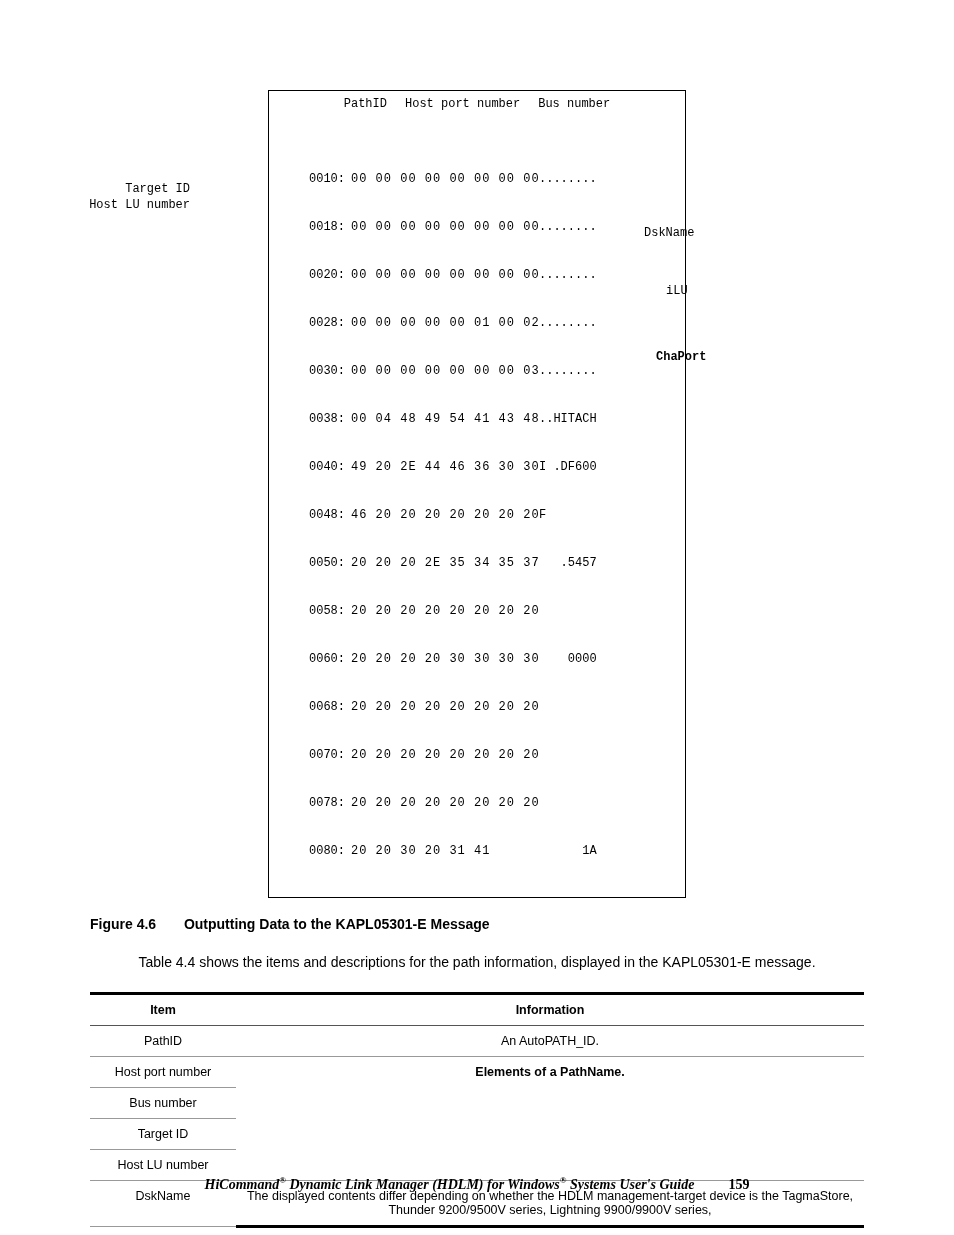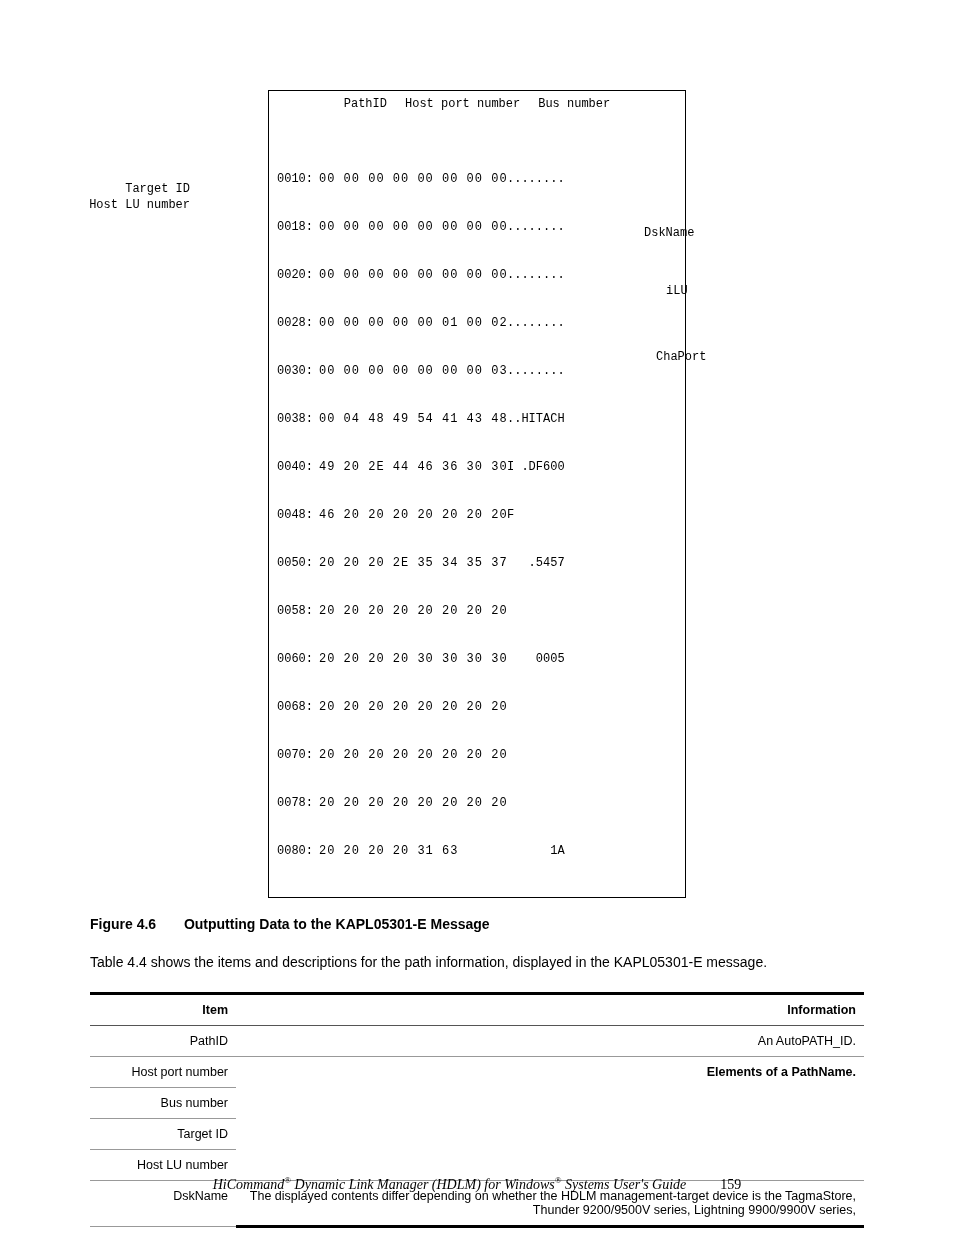--- a/index.html
+++ b/index.html
@@ -21,94 +21,94 @@
     width: 400px;
     padding: 6px 8px 6px 8px;
     font-family: "Courier New", monospace;
     font-size: 12px;
     position: relative;
   }
   .diagram-wrapper { position: relative; width: 562px; margin: 0 auto 16px auto; }
   .mono { font-family: "Courier New", monospace; font-size: 12px; white-space: pre; }
   .toprow { display: flex; justify-content: center; gap: 18px; margin-bottom: 28px; }
   .toprow span { display: inline-block; }
-  .hexblock { line-height: 16px; }
+  .hexblock { line-height: 16px; margin-left: 32px; }
   .hexrow { display: flex; }
   .addr { width: 42px; }
   .bytes { width: 180px; letter-spacing: 1px; }
   .ascii { width: 70px; text-align: left; padding-left: 8px;}
   .leftlabel { position: absolute; font-family: "Courier New", monospace; font-size: 12px; text-align: right; }
   .rightlabel { position: absolute; font-family: "Courier New", monospace; font-size: 12px; }
   .caption { font-family: Liberation Sans, sans-serif; font-size: 14px; font-weight: bold; margin: 18px 0 20px 0; }
   .caption .num { display: inline-block; width: 90px; }
-  .body-text { font-family: Verdana, Arial, sans-serif; font-size: 14px; line-height: 1.45; margin-bottom: 20px; }
+  .body-text { font-family: Verdana, Arial, sans-serif; font-size: 14px; line-height: 1.45; margin-bottom: 20px; text-align: center; }
   table.info {
     border-collapse: collapse;
     width: 100%;
     font-family: Arial, sans-serif;
     font-size: 12.5px;
     margin-bottom: 24px;
   }
   table.info th, table.info td {
     border-bottom: 1px solid #999;
-    text-align: right;
+    text-align: center;
     padding: 8px 8px;
     vertical-align: top;
   }
   table.info thead th { font-weight: bold; border-top: 3px solid #000; border-bottom: 1px solid #555; }
   table.info td.col1 { width: 130px; }
   .footer {
     position: absolute;
     bottom: 42px;
     left: 0; right: 0;
     text-align: center;
     font-family: "Times New Roman", serif;
     font-style: italic;
-    font-weight: normal;
+    font-weight: bold;
     font-size: 14px;
   }
   .footer .sup { font-size: 9px; vertical-align: super; font-style: normal;}
   .footer .pg { font-style: normal; margin-left: 34px; }
 </style>
 </head>
 <body>
 
 <div class="page">
 
   <div class="diagram-wrapper">
 
     <div class="leftlabel" style="top:92px; left:-110px; width:104px;">Target ID</div>
     <div class="leftlabel" style="top:108px; left:-110px; width:104px;">Host LU number</div>
 
     <div class="rightlabel" style="top:136px; left:448px;">DskName</div>
     <div class="rightlabel" style="top:194px; left:470px;">iLU</div>
-    <div class="rightlabel" style="top:260px; left:460px;">ChaPort</div>
+    <div class="rightlabel" style="top:260px; left:460px;font-weight:bold;">ChaPort</div>
 
     <div class="diagram">
       <div class="toprow mono">
         <span>PathID</span>
         <span>Host port number</span>
         <span>Bus number</span>
       </div>
       <div class="hexblock mono">
         <div class="hexrow"><span class="addr">0010:</span><span class="bytes">00 00 00 00 00 00 00 00</span><span class="ascii">........</span></div>
         <div class="hexrow"><span class="addr">0018:</span><span class="bytes">00 00 00 00 00 00 00 00</span><span class="ascii">........</span></div>
         <div class="hexrow"><span class="addr">0020:</span><span class="bytes">00 00 00 00 00 00 00 00</span><span class="ascii">........</span></div>
         <div class="hexrow"><span class="addr">0028:</span><span class="bytes">00 00 00 00 00 01 00 02</span><span class="ascii">........</span></div>
         <div class="hexrow"><span class="addr">0030:</span><span class="bytes">00 00 00 00 00 00 00 03</span><span class="ascii">........</span></div>
         <div class="hexrow"><span class="addr">0038:</span><span class="bytes">00 04 48 49 54 41 43 48</span><span class="ascii">..HITACH</span></div>
         <div class="hexrow"><span class="addr">0040:</span><span class="bytes">49 20 2E 44 46 36 30 30</span><span class="ascii">I .DF600</span></div>
         <div class="hexrow"><span class="addr">0048:</span><span class="bytes">46 20 20 20 20 20 20 20</span><span class="ascii">F</span></div>
         <div class="hexrow"><span class="addr">0050:</span><span class="bytes">20 20 20 2E 35 34 35 37</span><span class="ascii">   .5457</span></div>
         <div class="hexrow"><span class="addr">0058:</span><span class="bytes">20 20 20 20 20 20 20 20</span><span class="ascii"></span></div>
-        <div class="hexrow"><span class="addr">0060:</span><span class="bytes">20 20 20 20 30 30 30 30</span><span class="ascii">    0005</span></div>
+        <div class="hexrow"><span class="addr">0060:</span><span class="bytes">20 20 20 20 30 30 30 30</span><span class="ascii">    0000</span></div>
         <div class="hexrow"><span class="addr">0068:</span><span class="bytes">20 20 20 20 20 20 20 20</span><span class="ascii"></span></div>
         <div class="hexrow"><span class="addr">0070:</span><span class="bytes">20 20 20 20 20 20 20 20</span><span class="ascii"></span></div>
         <div class="hexrow"><span class="addr">0078:</span><span class="bytes">20 20 20 20 20 20 20 20</span><span class="ascii"></span></div>
-        <div class="hexrow"><span class="addr">0080:</span><span class="bytes">20 20 20 20 31 63</span><span class="ascii">      1A</span></div>
+        <div class="hexrow"><span class="addr">0080:</span><span class="bytes">20 20 30 20 31 41</span><span class="ascii">      1A</span></div>
       </div>
     </div>
   </div>
 
   <div class="caption">
     <span class="num">Figure 4.6</span>
     <span>Outputting Data to the KAPL05301-E Message</span>
   </div>
 
   <p class="body-text">Table 4.4 shows the items and descriptions for the path information, displayed in the KAPL05301-E message.</p>

